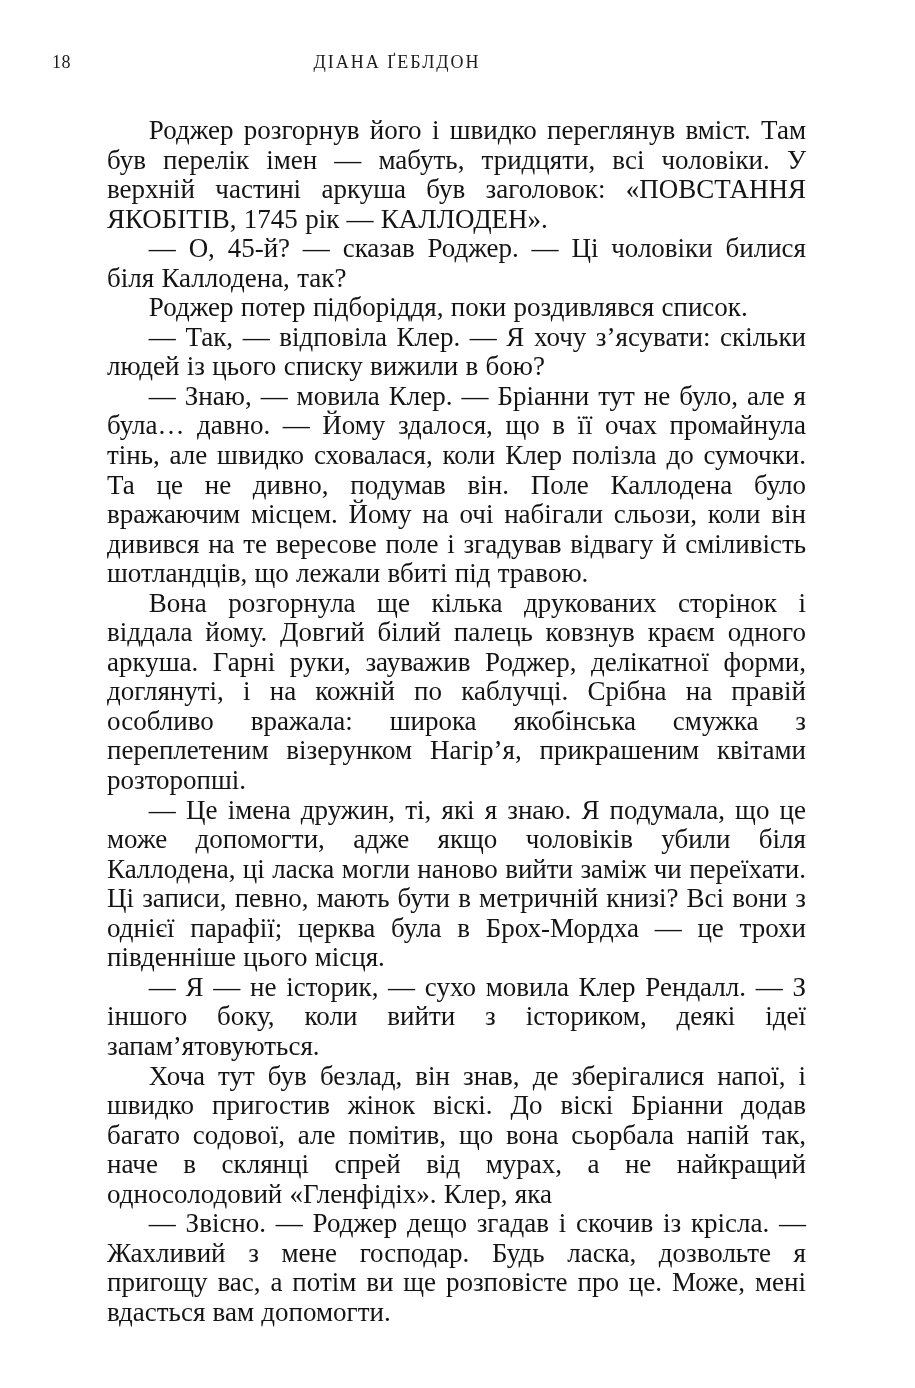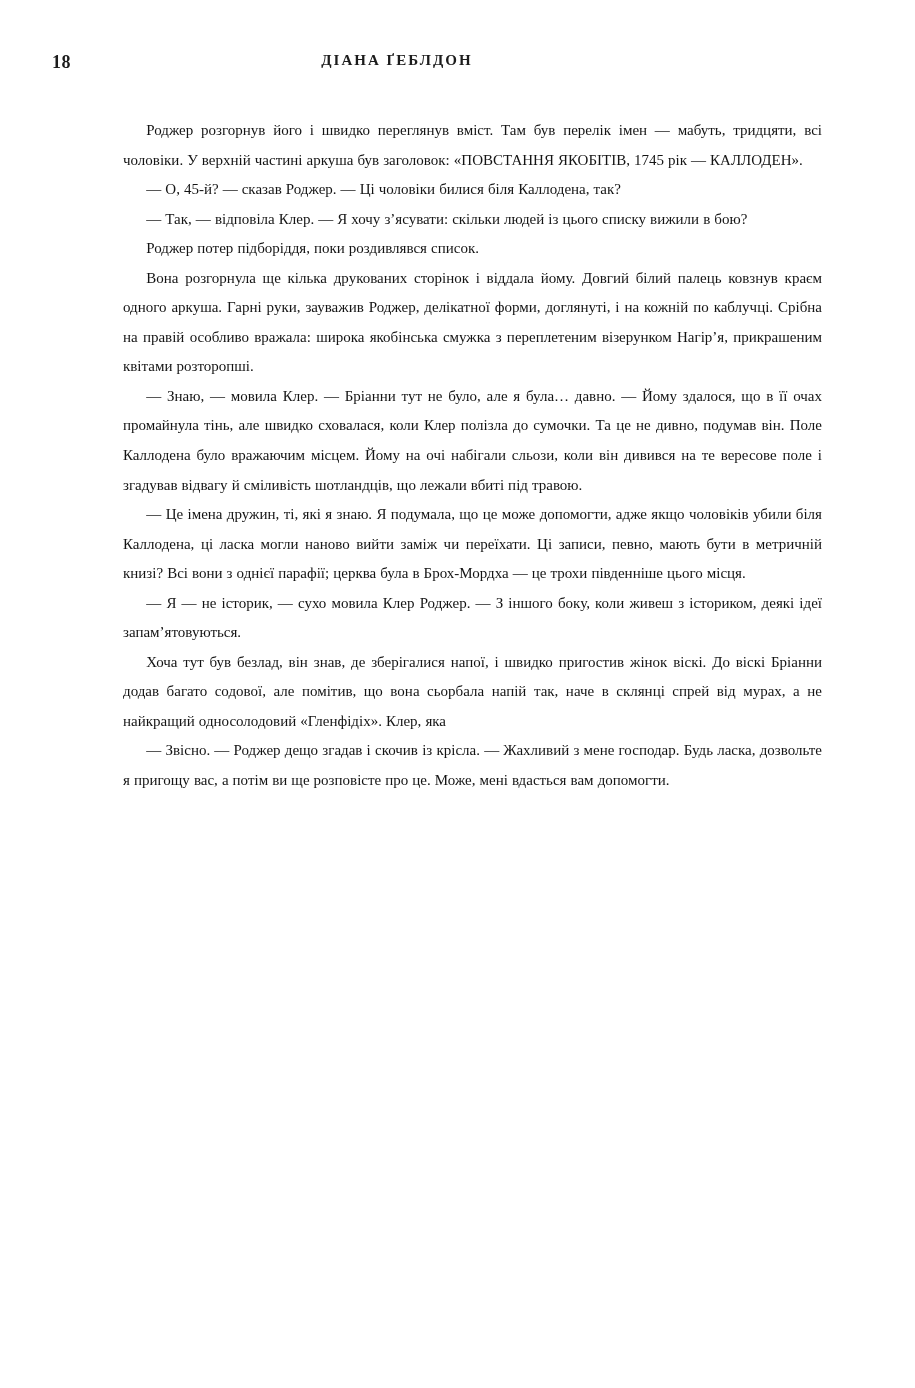--- a/index.html
+++ b/index.html
@@ -15,46 +15,45 @@
     overflow: hidden;
     font-family: "Liberation Serif", "DejaVu Serif", serif;
     color: #181818;
   }
   .running-header {
     position: absolute;
     top: 52px;
     left: 0;
     width: 794px;
     height: 24px;
-    font-weight: bold;
   }
   .page-number {
     position: absolute;
     left: 52px;
     top: 0;
     font-size: 18px;
     letter-spacing: 0.5px;
     color: #1c1c1c;
   }
   .running-title {
     position: absolute;
     left: 0;
     right: 0;
     top: 0;
     text-align: center;
-    font-size: 15px;
+    font-size: 18px;
     letter-spacing: 2px;
     color: #1c1c1c;
   }
   .body-text {
     position: absolute;
     top: 116px;
-    left: 123px;
+    left: 107px;
     width: 699px;
-    font-size: 15px;
+    font-size: 27px;
     line-height: 29.55px;
     text-align: justify;
     color: #141414;
   }
   .body-text p {
     margin: 0;
     padding: 0;
     text-indent: 1.55em;
     word-spacing: 0.02em;
   }
@@ -65,23 +64,23 @@
 <div class="page">
 
   <div class="running-header">
     <span class="page-number">18</span>
     <span class="running-title">ДІАНА ҐЕБЛДОН</span>
   </div>
 
   <div class="body-text">
     <p>Роджер розгорнув його і швидко переглянув вміст. Там був перелік імен — мабуть, тридцяти, всі чоловіки. У верхній частині аркуша був заголовок: «ПОВСТАННЯ ЯКОБІТІВ, 1745 рік — КАЛЛОДЕН».</p>
     <p>— О, 45-й? — сказав Роджер. — Ці чоловіки билися біля Каллодена, так?</p>
+    <p>Роджер потер підборіддя, поки роздивлявся список.</p>
     <p>— Так, — відповіла Клер. — Я хочу з’ясувати: скільки людей із цього списку вижили в бою?</p>
-    <p>Роджер потер підборіддя, поки роздивлявся список.</p>
+    <p>— Знаю, — мовила Клер. — Бріанни тут не було, але я була… давно. — Йому здалося, що в її очах промайнула тінь, але швидко сховалася, коли Клер полізла до сумочки. Та це не дивно, подумав він. Поле Каллодена було вражаючим місцем. Йому на очі набігали сльози, коли він дивився на те вересове поле і згадував відвагу й сміливість шотландців, що лежали вбиті під травою.</p>
     <p>Вона розгорнула ще кілька друкованих сторінок і віддала йому. Довгий білий палець ковзнув краєм одного аркуша. Гарні руки, зауважив Роджер, делікатної форми, доглянуті, і на кожній по каблучці. Срібна на правій особливо вражала: широка якобінська смужка з переплетеним візерунком Нагір’я, прикрашеним квітами розторопші.</p>
-    <p>— Знаю, — мовила Клер. — Бріанни тут не було, але я була… давно. — Йому здалося, що в її очах промайнула тінь, але швидко сховалася, коли Клер полізла до сумочки. Та це не дивно, подумав він. Поле Каллодена було вражаючим місцем. Йому на очі набігали сльози, коли він дивився на те вересове поле і згадував відвагу й сміливість шотландців, що лежали вбиті під травою.</p>
     <p>— Це імена дружин, ті, які я знаю. Я подумала, що це може допомогти, адже якщо чоловіків убили біля Каллодена, ці ласка могли наново вийти заміж чи переїхати. Ці записи, певно, мають бути в метричній книзі? Всі вони з однієї парафії; церква була в Брох-Мордха — це трохи південніше цього місця.</p>
-    <p>— Я — не історик, — сухо мовила Клер Роджер. — З іншого боку, коли живеш з істориком, деякі ідеї запам’ятовуються.</p>
+    <p>— Я — не історик, — сухо мовила Клер Рендалл. — З іншого боку, коли вийти з істориком, деякі ідеї запам’ятовуються.</p>
     <p>Хоча тут був безлад, він знав, де зберігалися напої, і швидко пригостив жінок віскі. До віскі Бріанни додав багато содової, але помітив, що вона сьорбала напій так, наче в склянці спрей від мурах, а не найкращий односолодовий «Гленфідіх». Клер, яка</p>
     <p>— Звісно. — Роджер дещо згадав і скочив із крісла. — Жахливий з мене господар. Будь ласка, дозвольте я пригощу вас, а потім ви ще розповісте про це. Може, мені вдасться вам допомогти.</p>
   </div>
 
 </div>
 
 </body></html>

